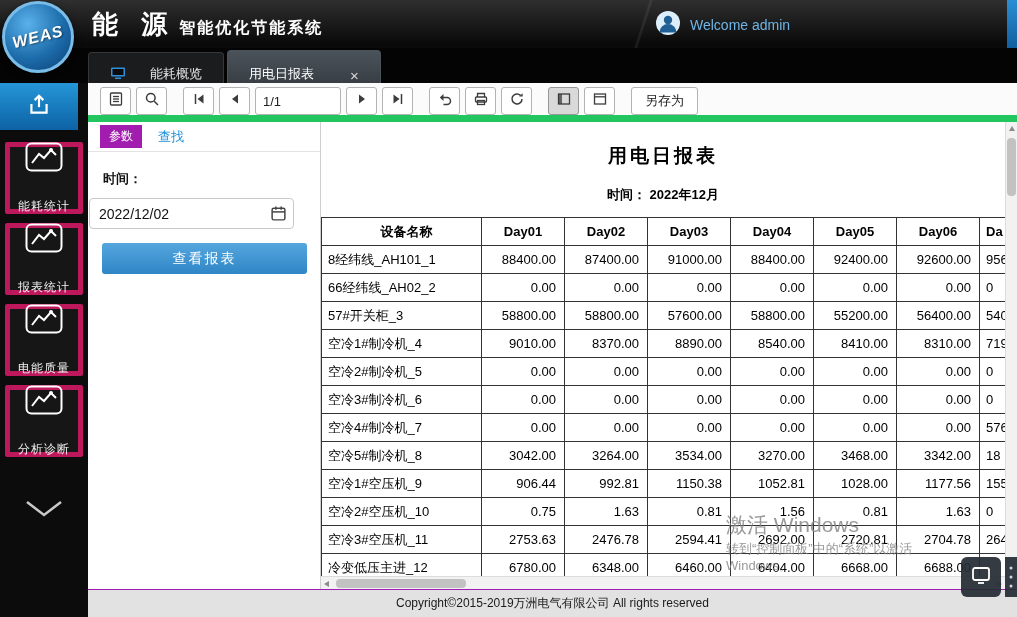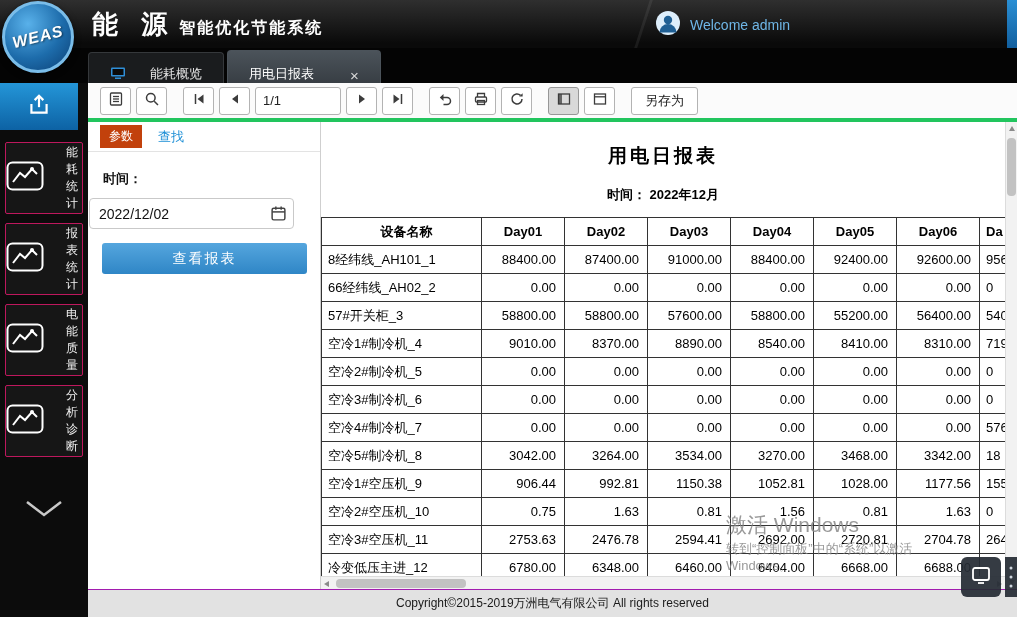--- a/index.html
+++ b/index.html
@@ -22,36 +22,36 @@
 .tabbar{position:absolute;top:48px;left:0;width:100%;height:35px;background:#040404}
 .tabs{position:absolute;left:88px;bottom:0;display:flex;align-items:flex-end;gap:3px}
 .tab{height:31px;display:flex;align-items:flex-end;gap:24px;padding:0 21px;background:#1a1c1e;border:1px solid #35383b;border-bottom:none;border-radius:4px 4px 0 0;color:#e6e6e6;font-size:13px;cursor:pointer;white-space:nowrap}
 .tab.active{height:33px;background:linear-gradient(180deg,#4b535a,#383e44);color:#fff;border-color:#4b535a}
 .tab-close{margin-left:12px;color:#d9d9d9;font-size:15px;line-height:1;cursor:pointer}
 
 
 .sidebar{position:absolute;top:83px;left:0;width:88px;height:534px;background:#0c0c0c}
 .sidebar-top{width:78px;height:47px;background:linear-gradient(180deg,#2496d8,#0d62a4);display:flex;align-items:center;justify-content:center;cursor:pointer}
 .side-nav{margin-top:12px}
-.side-item{width:78px;margin:0 5px 9px;height:72px;background:#161616;border:1px solid #be185d;border-radius:2px;display:flex;flex-direction:row;align-items:center;justify-content:center;gap:22px;cursor:pointer}
+.side-item{width:78px;margin:0 5px 9px;height:72px;background:#161616;border:5px solid #be185d;border-radius:2px;display:flex;flex-direction:column;align-items:center;justify-content:center;gap:22px;cursor:pointer}
 .side-label{color:#f0f0f0;font-size:12px;letter-spacing:1px}
 .side-collapse{margin-top:42px;display:flex;justify-content:center;cursor:pointer}
 
 
-.toolbar{position:absolute;top:83px;left:88px;width:929px;height:39px;background:#fbfbfb;border-bottom:4px solid #22c55e;display:flex;align-items:center;padding-left:12px}
+.toolbar{position:absolute;top:83px;left:88px;width:929px;height:39px;background:#fbfbfb;border-bottom:7px solid #22c55e;display:flex;align-items:flex-end;padding-left:12px}
 .tbtn{width:31px;height:28px;margin-right:5px;border:1px solid #b3b3b3;border-radius:3px;background:#fff;display:flex;align-items:center;justify-content:center;cursor:pointer;flex:none}
 .tbtn.pressed{background:#d9d9d9;border-color:#979797}
 .gap{margin-left:11px}
 .page-input{width:86px;height:28px;border:1px solid #b3b3b3;border-radius:3px;font-size:13px;padding:0 7px;margin-right:5px;color:#222;background:#fff}
 .saveas{height:28px;padding:0 13px;border:1px solid #b3b3b3;border-radius:3px;background:#fff;font-size:13px;color:#222;cursor:pointer;margin-left:11px;white-space:nowrap}
 
 
 .params{position:absolute;top:122px;left:88px;width:233px;height:467px;background:#fff;border-right:1px solid #cfcfcf}
 .params-tabs{height:30px;display:flex;align-items:center;padding-left:12px;border-bottom:1px solid #e3e3e3}
-.chip{background:#c2410c;color:#fff;font-size:12px;padding:3px 9px;cursor:pointer}
+.chip{background:#a21caf;color:#fff;font-size:12px;padding:3px 9px;cursor:pointer}
 .link{color:#1d8fd6;font-size:13px;margin-left:16px;cursor:pointer}
 .time-label{margin:18px 0 10px 15px;font-size:13px;font-weight:bold;color:#111}
 .date-wrap{position:relative;margin:0 1px;width:205px}
 .date-input{width:100%;height:31px;border:1px solid #c9c9c9;border-radius:4px;padding:0 30px 0 9px;font-size:14px;color:#111;background:#fff}
 .cal-icon{position:absolute;right:7px;top:7px;cursor:pointer}
 .view-btn{margin:14px 14px 0;width:205px;height:31px;border:none;border-radius:3px;background:linear-gradient(180deg,#55a6de,#2f86c6);color:#fff;font-size:14px;cursor:pointer;letter-spacing:2px}
 
 
 .report{position:absolute;top:122px;left:321px;width:684px;height:467px;background:#fff;overflow:hidden}
 .report-title{margin-top:21px;text-align:center;font-size:19px;font-weight:bold;letter-spacing:3px;color:#000}

